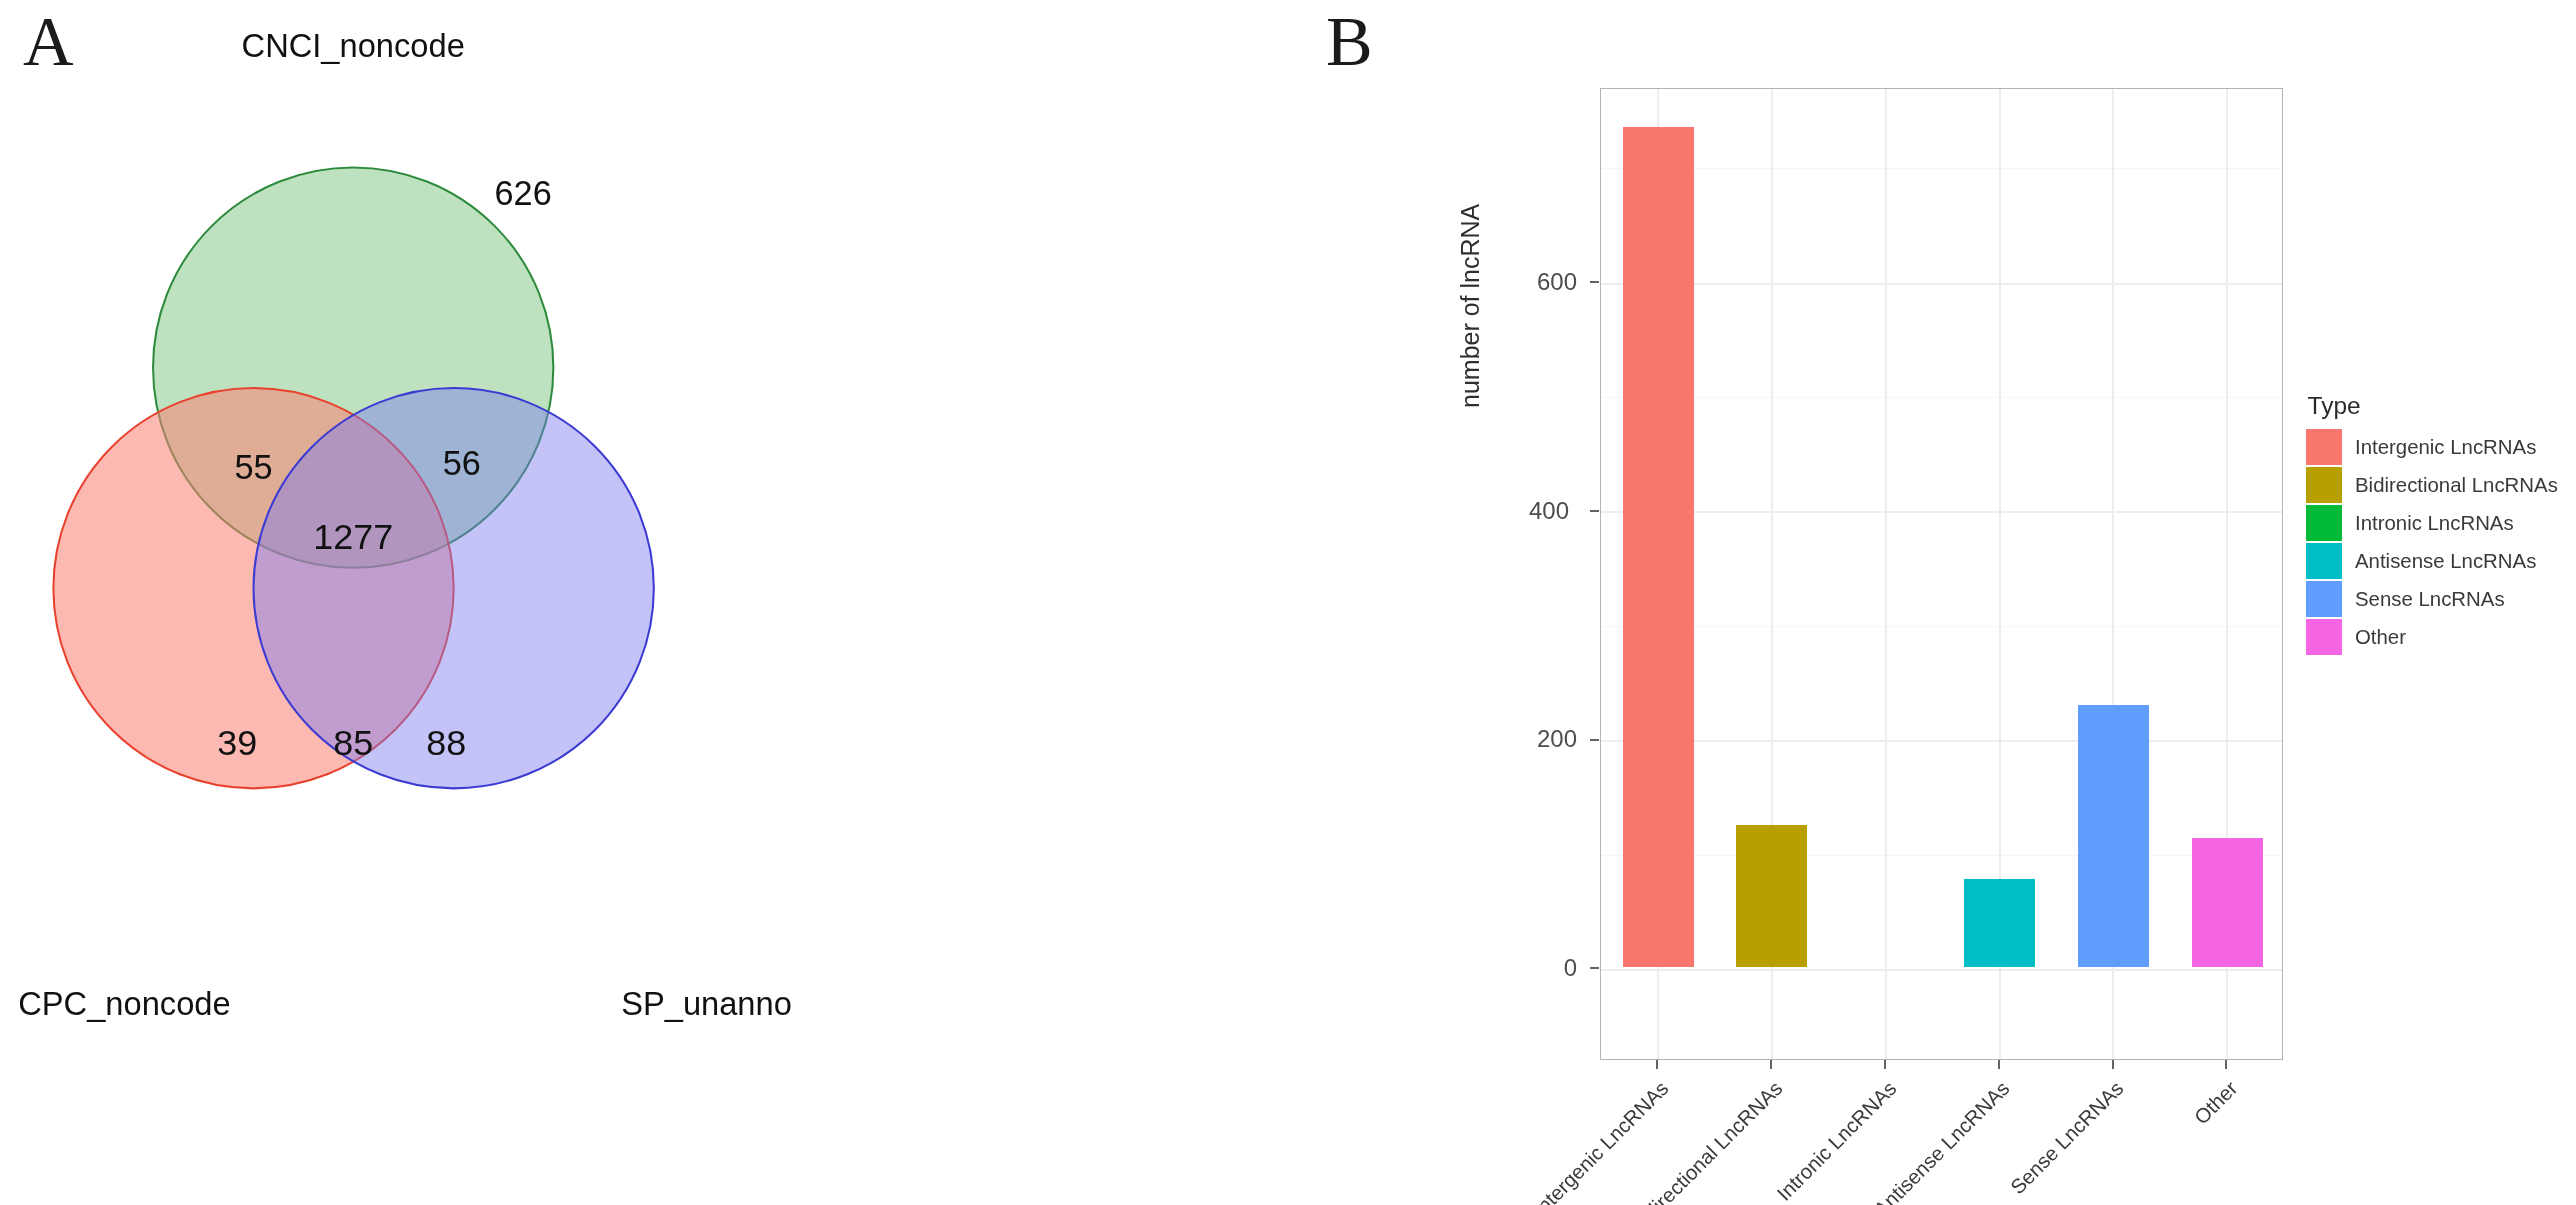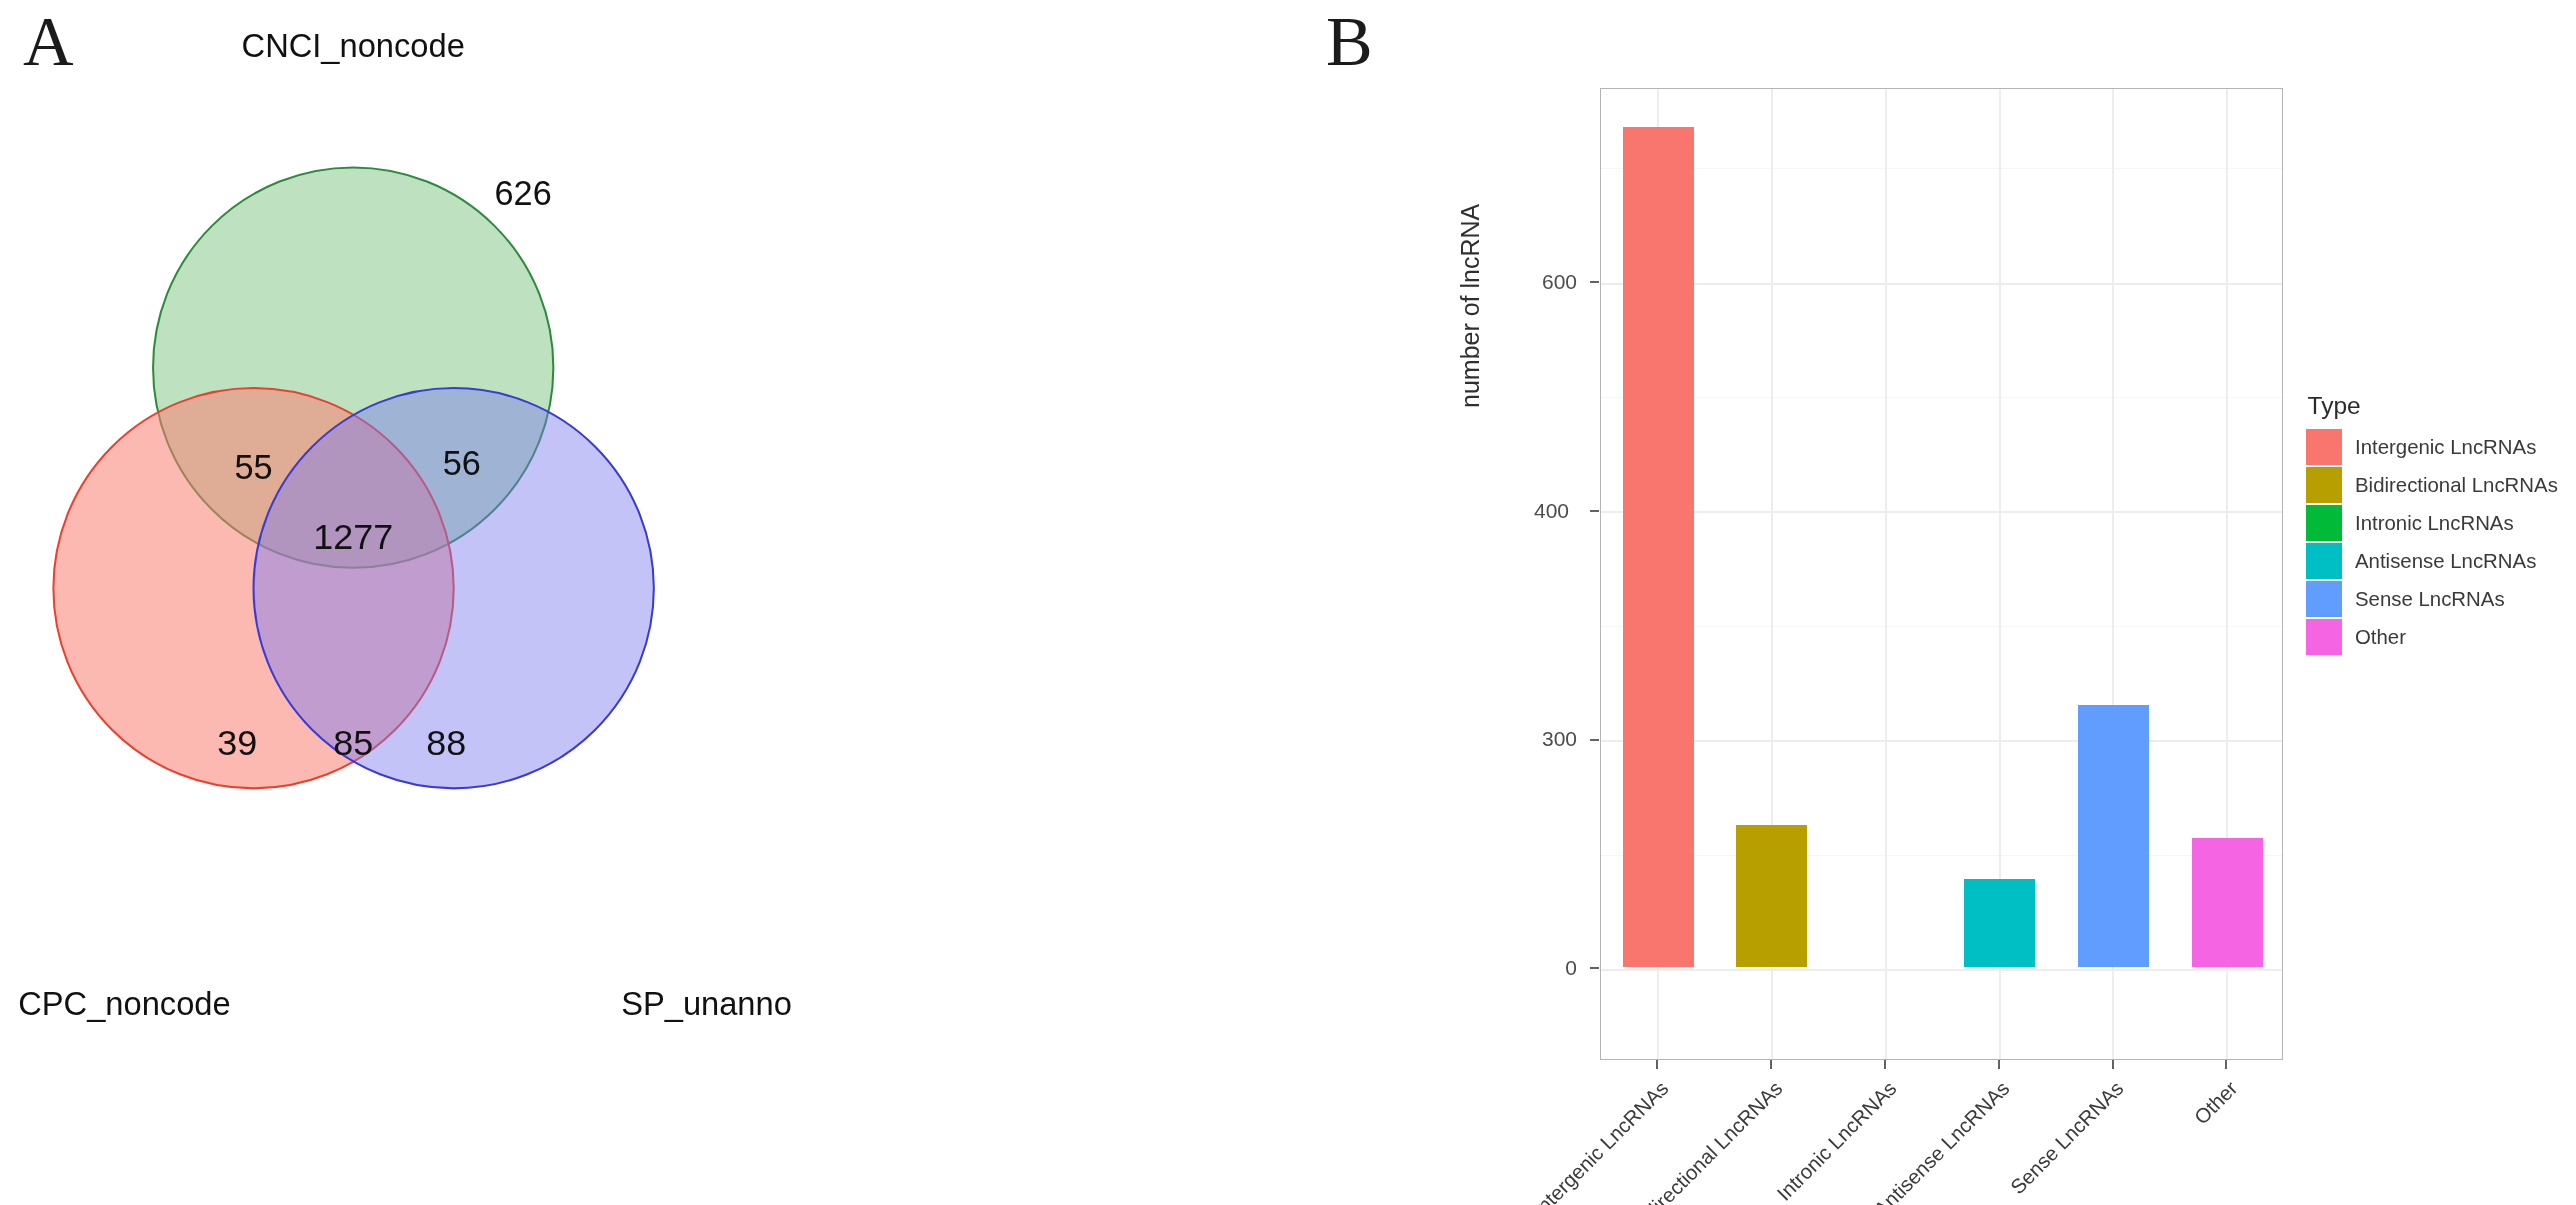--- a/index.html
+++ b/index.html
@@ -108,21 +108,21 @@
   .bar {
     position: absolute;
     bottom: 92px; 
   }
 
   
   .ytick-label {
     position: absolute;
     right: 1289px;
     text-align: right;
-    font-size: 21px;
+    font-size: 24px;
     color: #4d4d4d;
     font-family: "Liberation Sans", sans-serif;
     white-space: nowrap;
     transform: translateY(-50%);
   }
   .ytick-mark {
     position: absolute;
     width: 9px;
     height: 1.6px;
     background: #636363;
@@ -229,21 +229,21 @@
 
   <div id="panel-b">
 
     <div class="panel-letter" id="panel-letter-b" style="left:51px;">B</div>
 
     <div id="y-axis-title">number of lncRNA</div>
 
     <div id="y-axis">
         <div class="ytick-label" style="top: 968px; left: 212px; right: auto; width: 90px;">0</div>
         <div class="ytick-mark" style="top: 967px; left: 315px;"></div>
-        <div class="ytick-label" style="top: 739px; left: 212px; right: auto; width: 90px;">300</div>
+        <div class="ytick-label" style="top: 739px; left: 212px; right: auto; width: 90px;">200</div>
         <div class="ytick-mark" style="top: 739px; left: 315px;"></div>
         <div class="ytick-label" style="top: 511px; left: 204px; right: auto; width: 90px;">400</div>
         <div class="ytick-mark" style="top: 510px; left: 315px;"></div>
         <div class="ytick-label" style="top: 282px; left: 212px; right: auto; width: 90px;">600</div>
         <div class="ytick-mark" style="top: 281px; left: 315px;"></div>
       </div>
 
     <div id="plot-panel">
       <div id="grid-layer">
           <div class="gridline-major" style="top: 880px;"></div>

